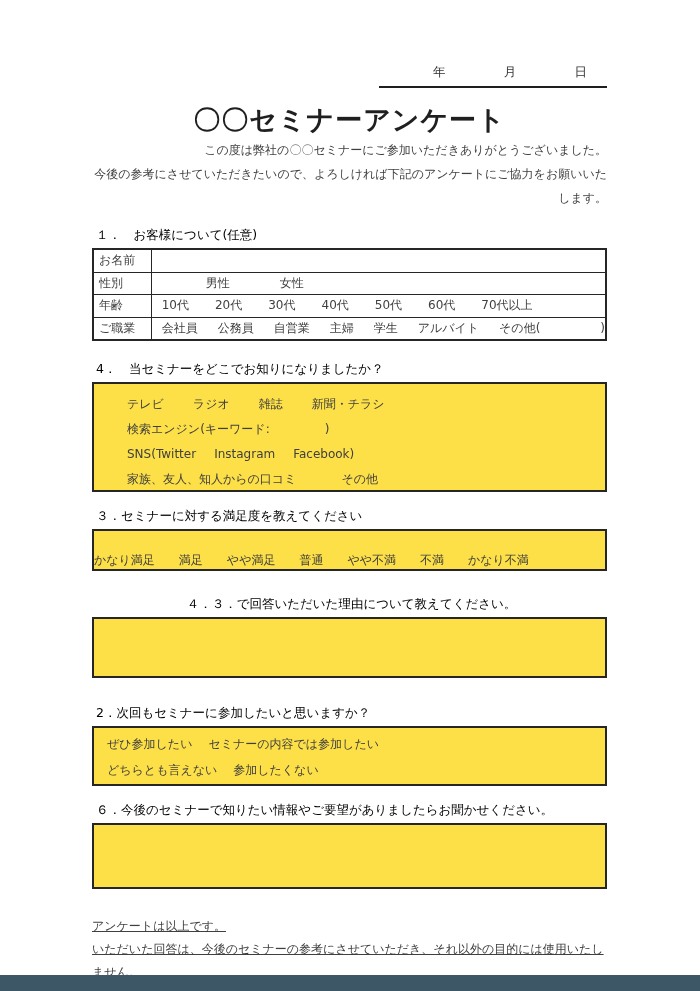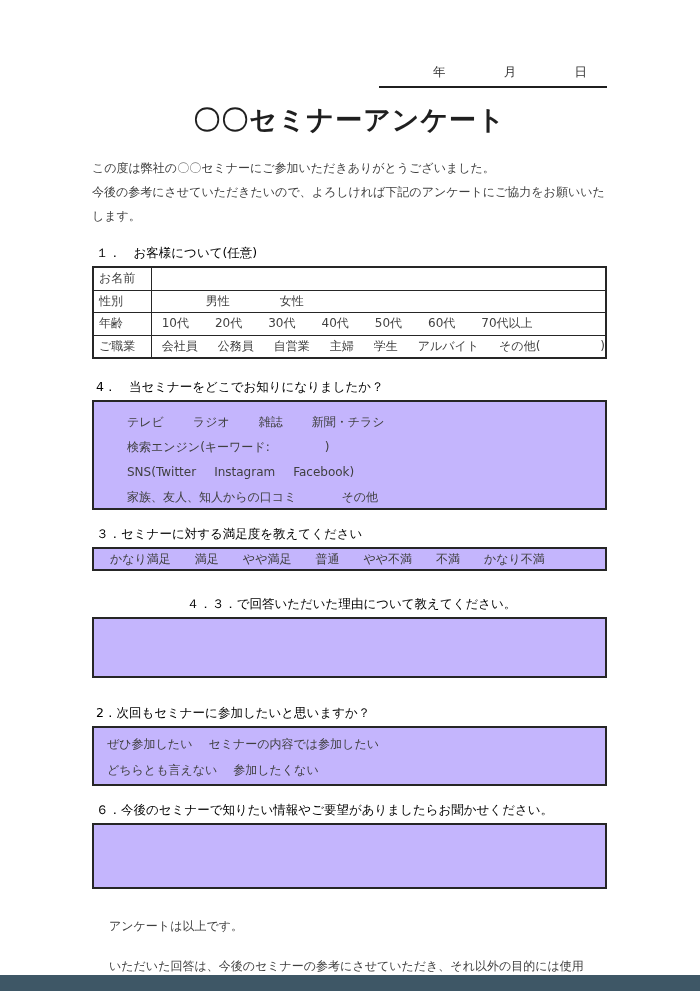--- a/index.html
+++ b/index.html
@@ -24,56 +24,56 @@
     font-size:12.5px;color:#333333;
   }
   
   .title{
     margin:14px 0 0;
     text-align:center;
     font-size:27px;font-weight:700;
     color:#1f1f1f;letter-spacing:1px;
   }
   
-  .intro{margin-top:18px;}
+  .intro{text-align:right;}
   .intro p{margin:0;line-height:24px;}
   
   .sec-h{margin:0 0 4px 4px;font-size:12.5px;font-weight:400;color:#000000;}
   
   .sec1{margin-top:17px;}
   table.profile{width:100%;border-collapse:collapse;border:2px solid #262626;}
   table.profile td{border:1.3px solid #262626;height:21.5px;padding:0;font-size:12px;}
   table.profile td.lbl{width:64px;padding-left:5px;}
   table.profile td.val{padding-left:10px;}
   .opts{display:flex;align-items:center;gap:26px;white-space:nowrap;}
   .opts.g50{gap:50px;margin-left:44px;}
   .opts.g20{gap:20px;}
   
   .opts.occ span:nth-child(7){margin-right:40px;}
   
-  .box{border:2px solid #262626;box-sizing:border-box;background:#c4b5fd;}
+  .box{border:2px solid #262626;box-sizing:border-box;background:#fde047;}
   .sec2{margin-top:20px;}
   .box2{height:110px;padding:8px 0 0 33px;}
   .line{display:flex;gap:29px;line-height:25px;white-space:nowrap;}
   .line.g55{gap:55px;}
   .line.g18{gap:18px;}
   .line.g45{gap:45px;}
   .sec3{margin-top:16px;}
-  .box3{height:24px;display:flex;align-items:center;padding-left:16px;}
+  .box3{height:42px;display:flex;align-items:flex-end;}
   .box3 .opts{gap:24px;}
   .sec4{margin-top:25px;text-align:center;}
   .box4{height:61px;}
   .sec5{margin-top:27px;}
   .box5{height:60px;padding:3px 0 0 13px;}
   .box5 .line{gap:16px;line-height:26px;}
   .sec6{margin-top:16px;}
   .box6{height:66px;}
   
   .closing{margin-top:26px;}
-  .closing p{margin:17px;line-height:23px;}
+  .closing p{margin:0;line-height:23px;text-decoration:underline;}
   
   .bottom-bar{
     position:absolute;left:0;bottom:0;
     width:700px;height:16px;
     background:#3e5766;
   }
 </style>
 </head>
 <body>
 

